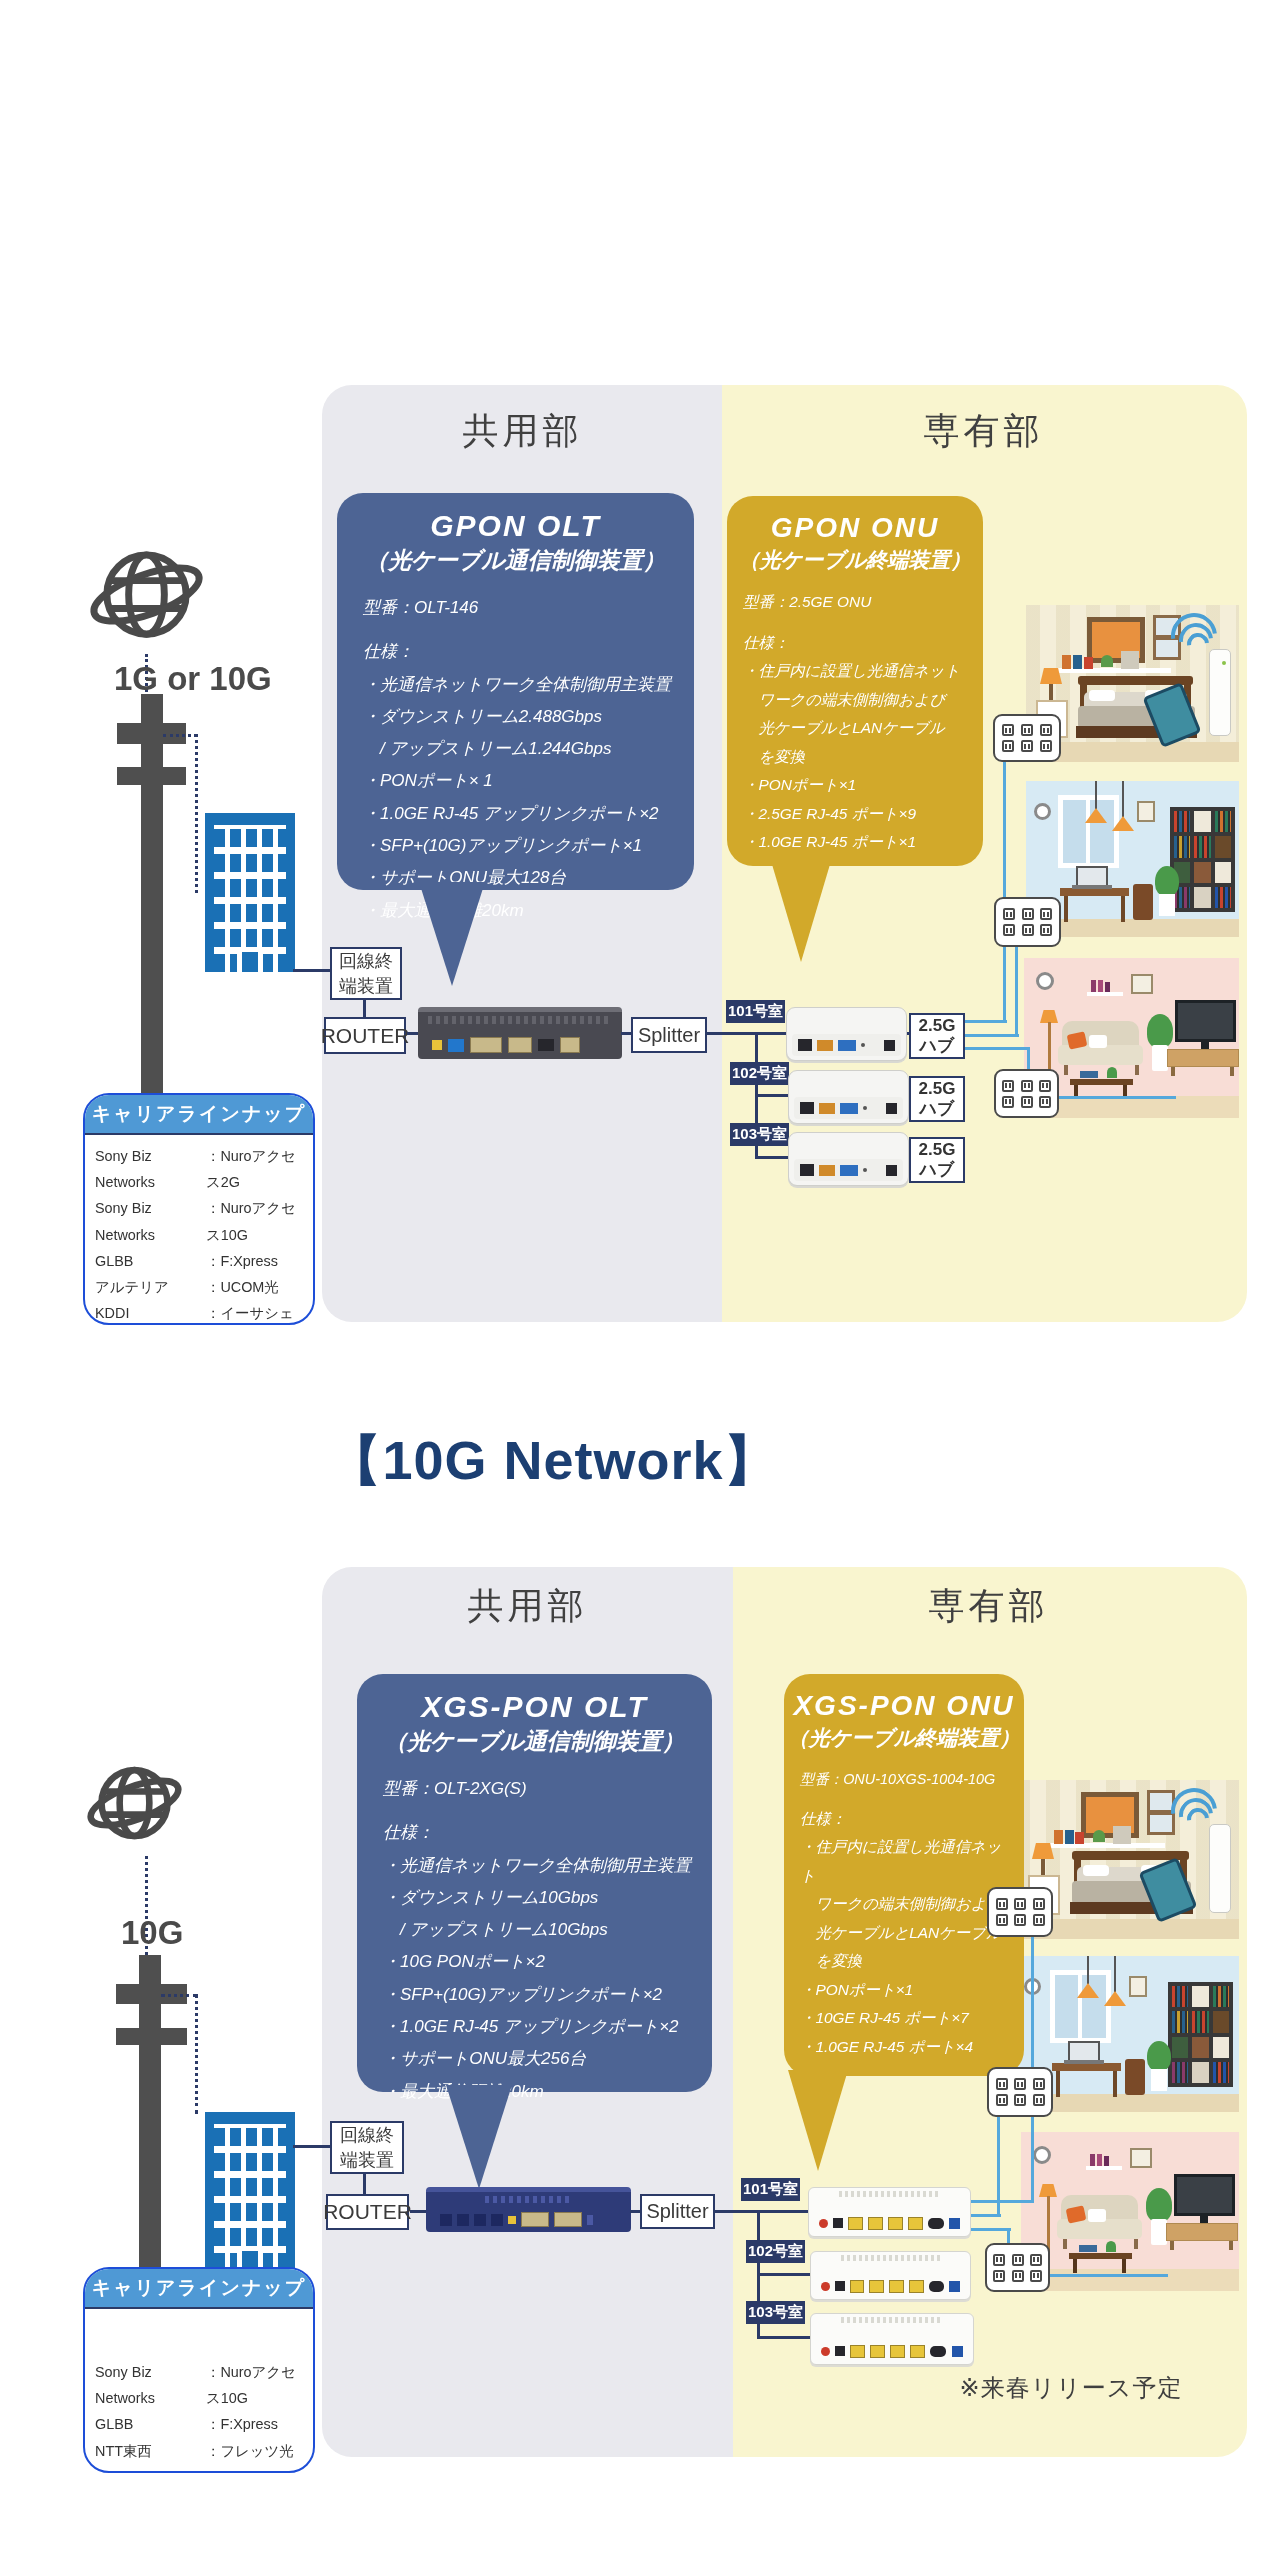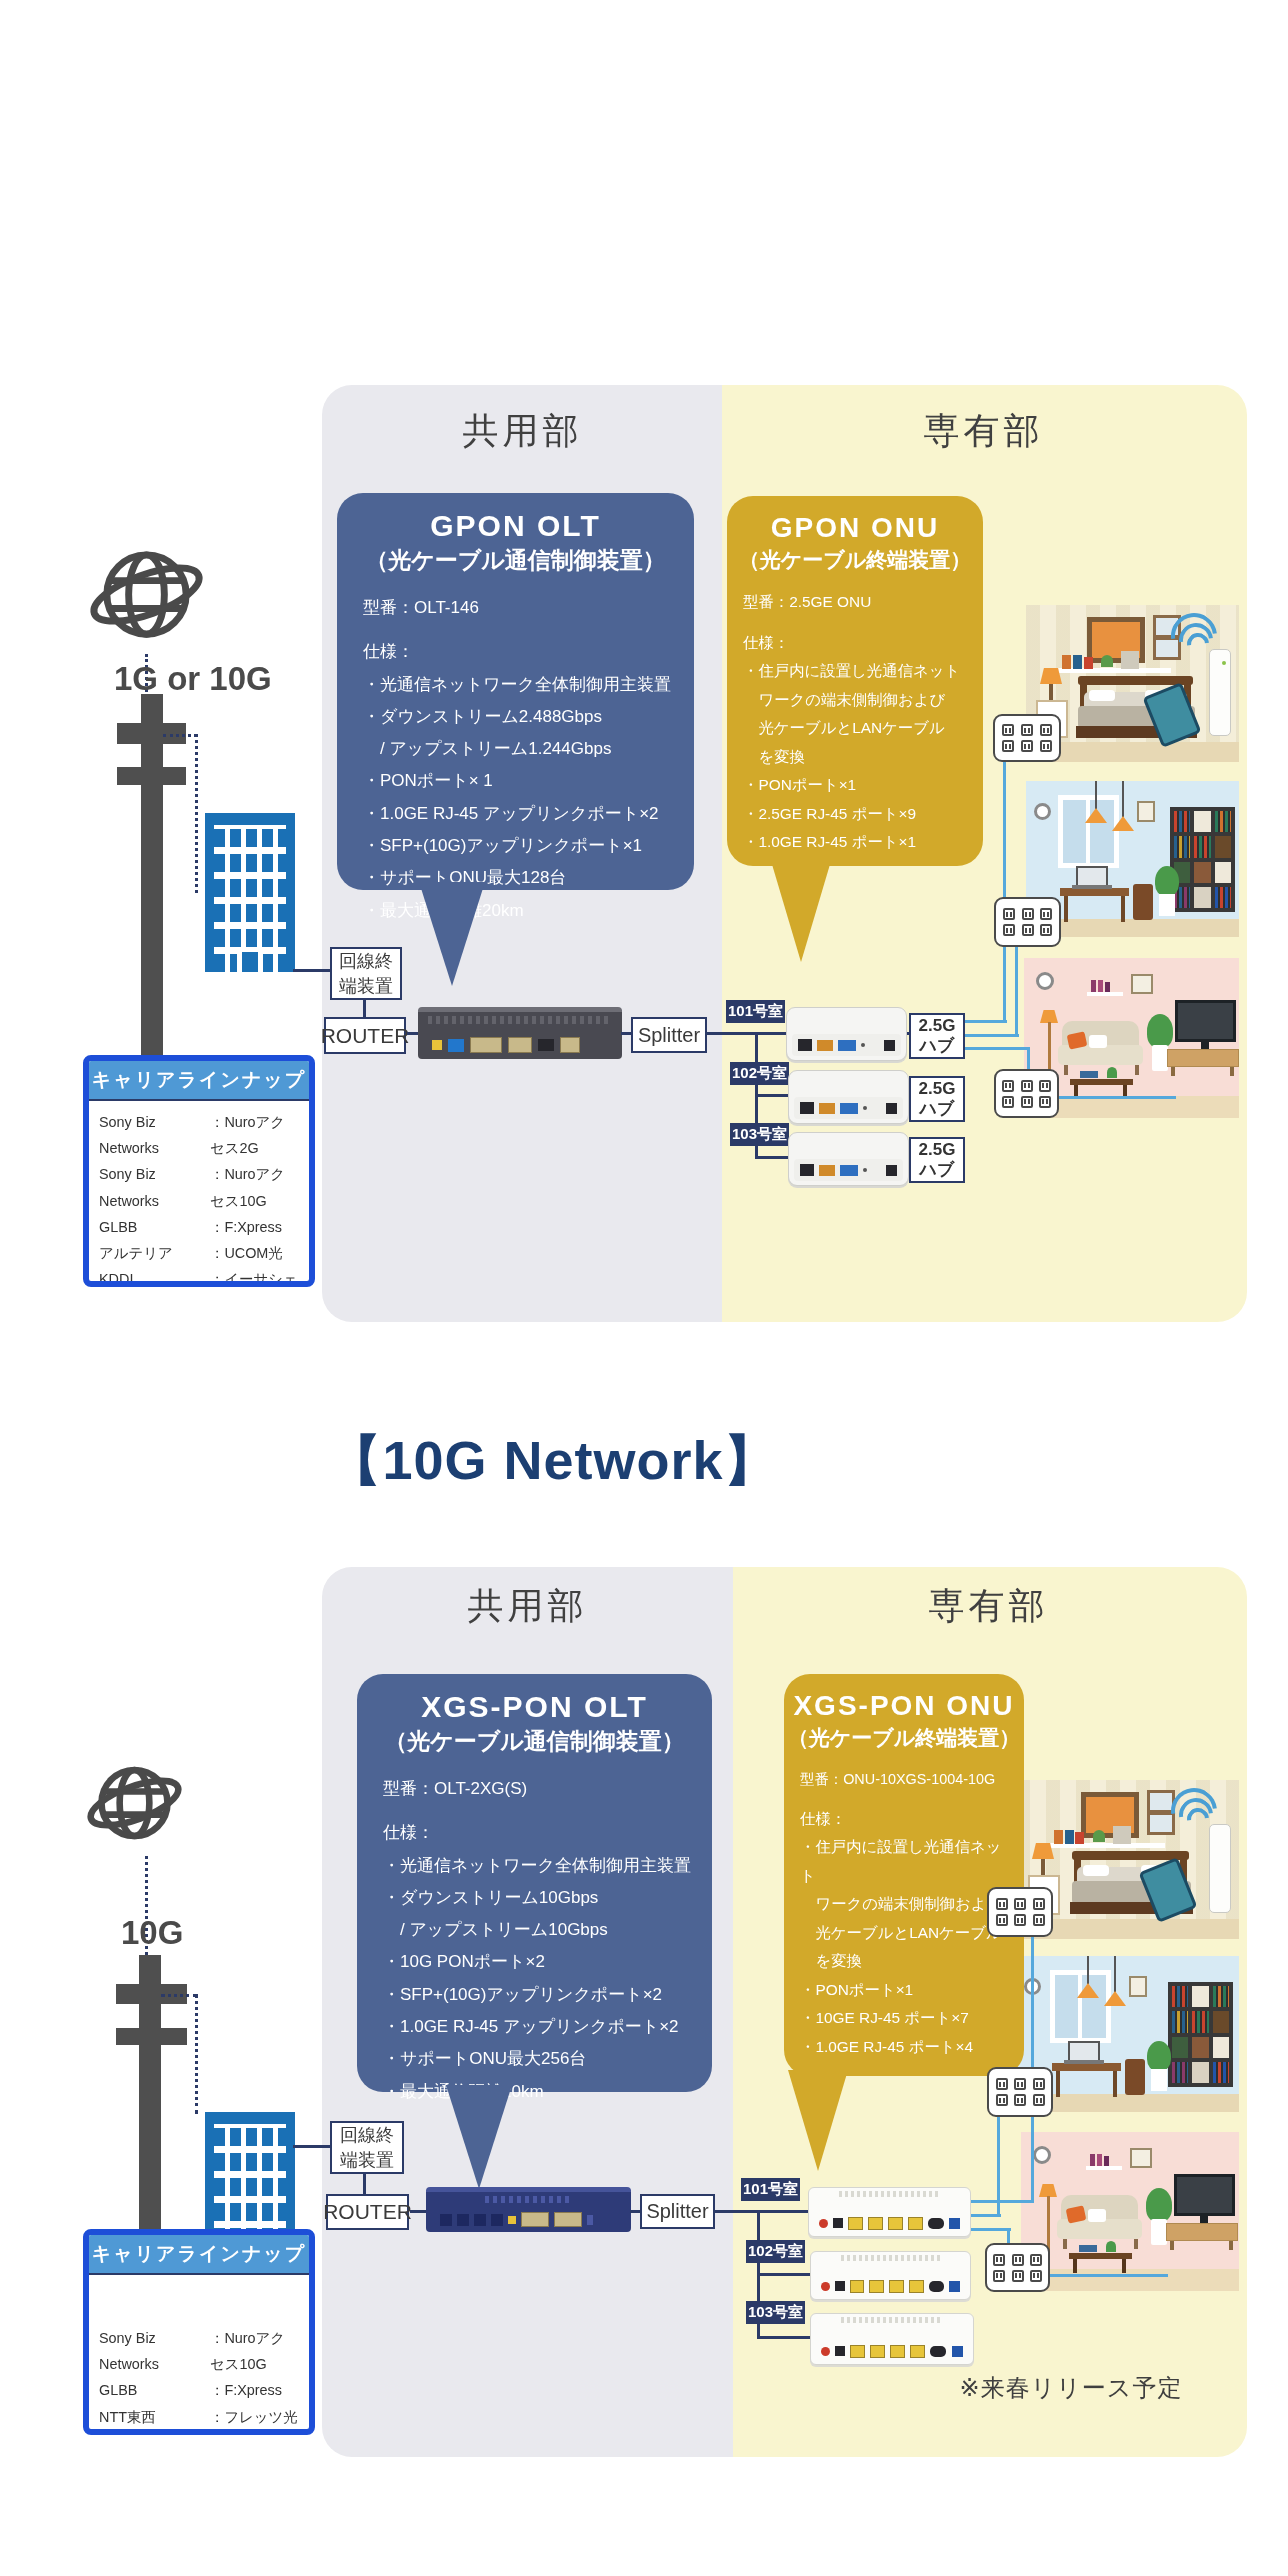--- a/index.html
+++ b/index.html
@@ -8,21 +8,21 @@
   .abs{position:absolute;}
 
   .main-title{position:absolute;left:0;top:77px;width:1289px;text-align:center;
     font-size:111px;font-weight:bold;color:#203a66;letter-spacing:6px;margin:0;}
   .net-heading{position:absolute;font-size:54px;font-weight:bold;color:#1c3f72;margin:0;text-align:center;letter-spacing:1px;}
 
   .panel{position:absolute;border-radius:30px;overflow:hidden;}
   .zone{position:absolute;top:0;height:100%;}
   .zone-label{position:absolute;font-size:36px;color:#404040;letter-spacing:4px;}
 
-  .callout{position:absolute;color:#fff;border-radius:26px;box-sizing:border-box;padding-top:16px;text-align:center;}
+  .callout{position:absolute;color:#fff;border-radius:26px;box-sizing:border-box;padding-top:16px;text-align:center;font-style:italic;}
   .callout.blue{background:#4d6494;}
   .callout.gold{background:#d2a92a;}
   .callout h3{margin:0;font-size:30px;letter-spacing:2px;font-weight:bold;}
   .callout h4{margin:2px 0 0;font-size:23px;font-weight:bold;}
   .callout.gold h3{font-size:28px;}
   .callout.gold h4{font-size:21px;}
   .callout .body{text-align:left;padding:16px 14px 0 26px;font-size:17px;line-height:1.9;}
   .callout.gold .body{padding:14px 8px 0 16px;font-size:15.4px;line-height:1.85;}
   .callout .model{margin-bottom:12px;}
   .specs{margin:0;padding:0;list-style:none;}
@@ -80,21 +80,21 @@
   
   .room{position:absolute;overflow:hidden;}
   .room .floor{position:absolute;left:0;right:0;bottom:0;background:#e7d8b4;}
   .bedroom{background:#f4eed9;background-image:repeating-linear-gradient(90deg,rgba(190,175,120,.18) 0 14px,transparent 14px 30px);}
   .study{background:#d7eaf4;}
   .living{background:#f8ddd6;}
   .shape{position:absolute;}
   .clockface{border-radius:50%;background:#fff;border:3px solid #8a8a8a;box-sizing:border-box;}
   .wifi-arc{position:absolute;border:4px solid transparent;border-top-color:#4a9fd4;border-left-color:#4a9fd4;border-radius:50%;transform:rotate(38deg);}
 
-  .carrier{position:absolute;background:#fff;border:6px solid #1d4ed8;border-radius:8px;box-sizing:border-box;overflow:hidden;}
+  .carrier{position:absolute;background:#fff;border:2px solid #1d4ed8;border-radius:26px;box-sizing:border-box;overflow:hidden;margin-top:38px;}
   .carrier .hd{height:38px;background:#4f99d5;border-bottom:2px solid #2b3a67;color:#fff;font-weight:bold;
     font-size:19px;display:flex;align-items:center;justify-content:center;letter-spacing:2px;}
   .carrier .rows{padding:8px 10px;}
   .carrier .row{display:flex;font-size:14.4px;line-height:1.82;color:#333;}
   .carrier .row .nm{width:111px;flex:none;}
   .note{position:absolute;font-size:24px;color:#3f3f3f;letter-spacing:1px;}
   .speed{position:absolute;font-size:33px;font-weight:bold;color:#4a4a4a;}
 </style>
 </head>
 <body>

